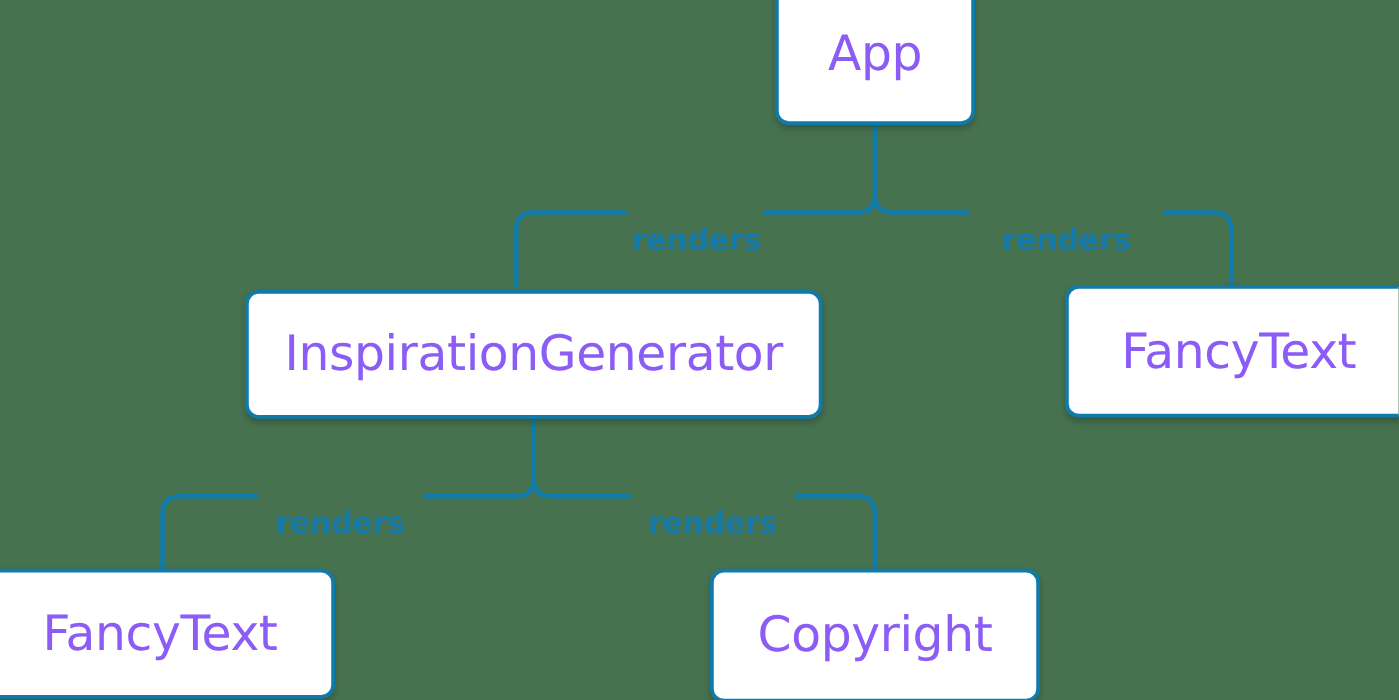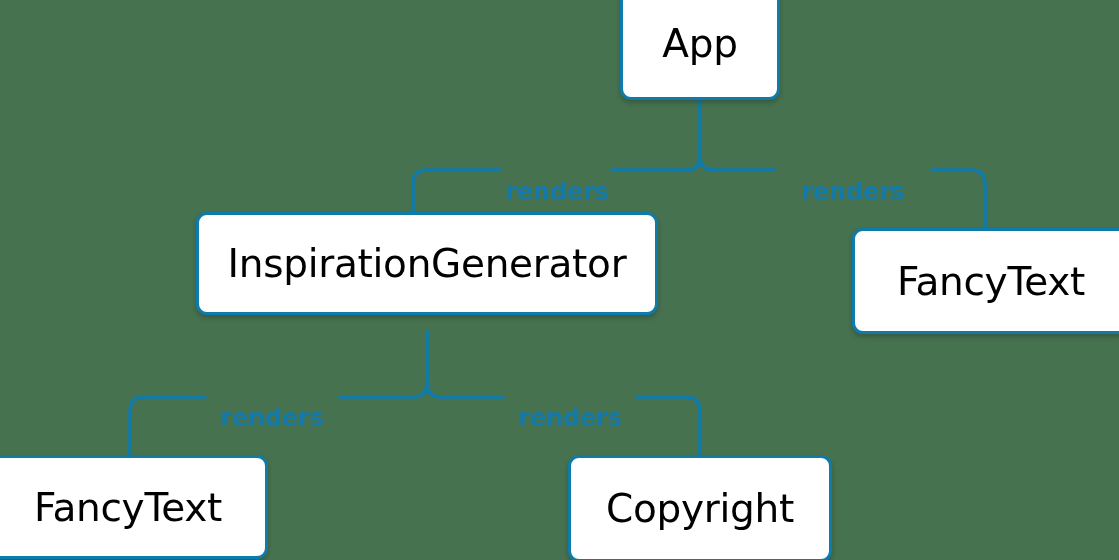--- a/index.html
+++ b/index.html
@@ -29,30 +29,30 @@
     background: #ffffff;
     border: 3px solid #0F7BAB;
     border-radius: 11px;
     display: flex;
     align-items: center;
     justify-content: center;
     box-shadow: 0 3px 5px rgba(0,0,0,0.22);
     z-index: 2;
   }
   .node-label {
-    color: #000000;
+    color: #8b5cf6;
     font-family: "DejaVu Sans", sans-serif;
     font-weight: 400;
     font-size: 39px;
     line-height: 1;
     letter-spacing: -0.3px;
     white-space: nowrap;
   }
   .node-app          { left: 620px;  top: -14px;  width: 160px; height: 114px; }
-  .node-inspgen      { left: 196px;  top: 212px;  width: 462px; height: 103px; }
+  .node-inspgen      { left: 196px;  top: 232px;  width: 462px; height: 103px; }
   .node-fancy-right  { left: 852px;  top: 228px;  width: 278px; height: 106px; }
   .node-fancy-bottom { left: -12px;  top: 455px;  width: 280px; height: 104px; }
   .node-copyright    { left: 568px;  top: 455px;  width: 264px; height: 107px; }
 
   .edge-label {
     position: absolute;
     color: #1579A8;
     font-family: "DejaVu Sans", sans-serif;
     font-weight: 700;
     font-size: 24px;

